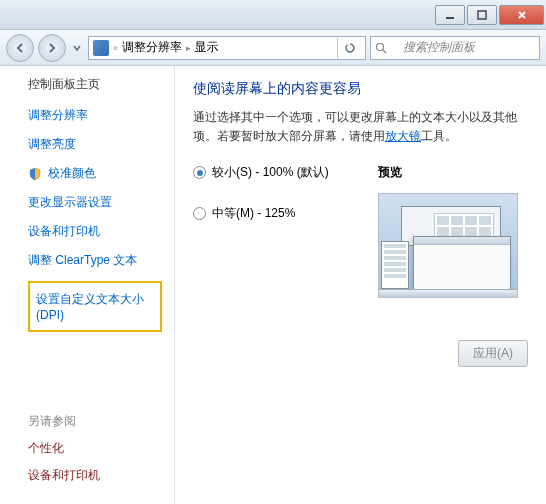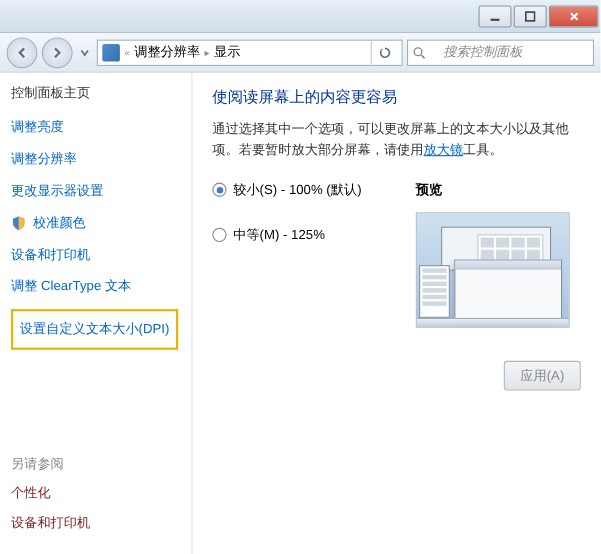--- a/index.html
+++ b/index.html
@@ -14,21 +14,21 @@
     .nav-arrow { width: 28px; height: 28px; border-radius: 50%; background: radial-gradient(circle, #eef4fa, #c8d4e0); border: 1px solid #a0b0c0; display: flex; align-items: center; justify-content: center; cursor: pointer; }
     .nav-arrow svg { width: 12px; height: 12px; fill: #5a6f88; }
     .dd-arrow { width: 14px; height: 28px; display: flex; align-items: center; justify-content: center; cursor: pointer; }
     .addrbar { flex: 1; height: 24px; background: #fff; border: 1px solid #a0b0c0; display: flex; align-items: center; padding: 0 4px; font-size: 12px; gap: 4px; }
     .addr-icon { width: 16px; height: 16px; background: linear-gradient(135deg, #5090d0, #3070b0); border-radius: 2px; }
     .addr-sep { color: #888; font-size: 9px; }
     .refresh { width: 24px; height: 24px; border-left: 1px solid #c0ccd8; display: flex; align-items: center; justify-content: center; margin-left: auto; cursor: pointer; }
     .searchbox { width: 170px; height: 24px; background: #fff; border: 1px solid #a0b0c0; display: flex; align-items: center; padding: 0 4px; gap: 16px; font-size: 12px; color: #888; font-style: italic; }
     
     .content { display: flex; height: calc(504px - 66px); }
-    .sidebar { width: 175px; padding: 10px 0 10px 10px; border-right: 1px solid #e0e4e8; font-size: 12px; display: flex; flex-direction: column; }
+    .sidebar { width: 175px; padding: 10px 0 10px 28px; border-right: 1px solid #e0e4e8; font-size: 12px; display: flex; flex-direction: column; }
     .sb-home { color: #333; margin-bottom: 14px; cursor: pointer; }
     .sb-link { color: #0066cc; margin-bottom: 12px; cursor: pointer; display: flex; align-items: center; gap: 6px; }
     .sb-link.highlighted { border: 2px solid #eab308; padding: 8px 6px; margin-right: 12px; margin-bottom: 12px; }
     .shield-icon { width: 14px; height: 14px; flex-shrink: 0; }
     .sb-spacer { flex: 1; }
     .sb-footer { font-size: 12px; }
     .sb-footer-title { color: #888; margin-bottom: 10px; }
     .sb-footer-link { color: #7f1d1d; margin-bottom: 10px; cursor: pointer; }
     
     .main { flex: 1; padding: 14px 18px; }
@@ -48,21 +48,21 @@
     .pv-win1 { position: absolute; top: 12px; left: 22px; width: 100px; height: 40px; background: #f0f4f8; border: 1px solid #8090a0; }
     .pv-win1-inner { position: absolute; top: 6px; right: 6px; width: 60px; height: 26px; background: #fff; border: 1px solid #c0c8d0; display: grid; grid-template-columns: repeat(4, 1fr); grid-template-rows: repeat(2, 1fr); gap: 2px; padding: 2px; }
     .pv-win1-inner span { background: #d0d8e0; }
     .pv-win2 { position: absolute; top: 42px; left: 34px; width: 98px; height: 58px; background: #f8fafc; border: 1px solid #8090a0; box-shadow: -2px 2px 4px rgba(0,0,0,0.15); }
     .pv-win2-bar { height: 8px; background: linear-gradient(to bottom, #e0e8f0, #c8d4e0); border-bottom: 1px solid #b0c0d0; }
     .pv-taskbar { position: absolute; bottom: 0; left: 0; right: 0; height: 8px; background: linear-gradient(to bottom, #e8eef4, #c0ccd8); border-top: 1px solid #a0b0c0; }
     .pv-list { position: absolute; bottom: 8px; left: 2px; width: 28px; height: 48px; background: #fff; border: 1px solid #8090a0; padding: 2px; }
     .pv-list div { height: 4px; background: #d0d8e0; margin-bottom: 2px; }
     
     .apply-row { text-align: right; margin-top: 30px; }
-    .apply-btn { padding: 4px 14px; font-size: 12px; border: 1px solid #b0b8c0; background: linear-gradient(to bottom, #f4f6f8, #e0e4e8); border-radius: 3px; color: #888; cursor: pointer; }
+    .apply-btn { padding: 4px 14px; font-size: 12px; border: 1px solid #b0b8c0; background: linear-gradient(to bottom, #f4f6f8, #e0e4e8); border-radius: 3px; color: #888; cursor: pointer; margin-top: 12px; }
   </style>
 </head>
 <body>
 
 <div class="titlebar">
   <div class="win-btn">
       <svg viewBox="0 0 10 10">
         <rect x="1" y="7" width="8" height="2" fill="#445"></rect>
       </svg>
     </div>
@@ -113,35 +113,35 @@
         <line x1="8" y1="8" x2="11" y2="11" stroke="#888" stroke-width="1.5"></line>
       </svg>
     <span>搜索控制面板</span>
   </div>
 </div>
 
 <div class="content">
   <div class="sidebar">
     <div class="sb-home">控制面板主页</div>
     <div class="sb-link">
+        <span>调整分辨率</span>
+      </div>
+    <div class="sb-link">
         <span>调整亮度</span>
-      </div>
-    <div class="sb-link">
-        <span>调整分辨率</span>
-      </div>
-    <div class="sb-link">
-        <span>更改显示器设置</span>
       </div>
     <div class="sb-link">
       <svg class="shield-icon" viewBox="0 0 14 14">
           <path d="M7 1 L12 3 L12 7 Q12 11 7 13 Q2 11 2 7 L2 3 Z" fill="#f0c040" stroke="#c08020" stroke-width="0.5"></path>
           <path d="M7 1 L7 13 Q2 11 2 7 L2 3 Z" fill="#4080d0"></path>
         </svg>
       <span>校准颜色</span>
     </div>
+    <div class="sb-link">
+        <span>更改显示器设置</span>
+      </div>
     <div class="sb-link">
         <span>设备和打印机</span>
       </div>
     <div class="sb-link">
         <span>调整 ClearType 文本</span>
       </div>
     <div class="sb-link highlighted">
         <span>设置自定义文本大小(DPI)</span>
       </div>
     <div class="sb-spacer"></div>

